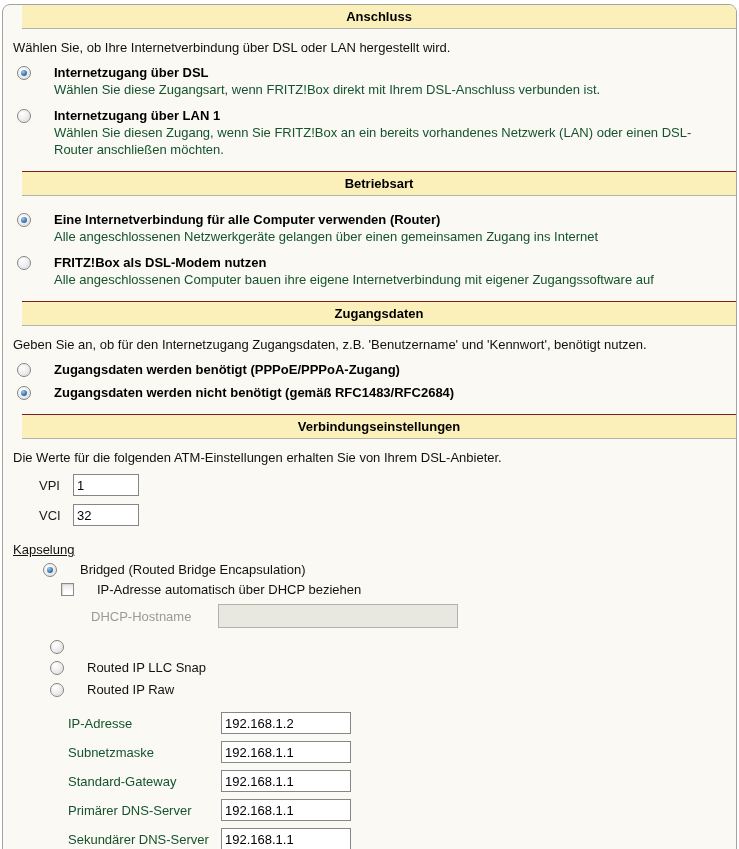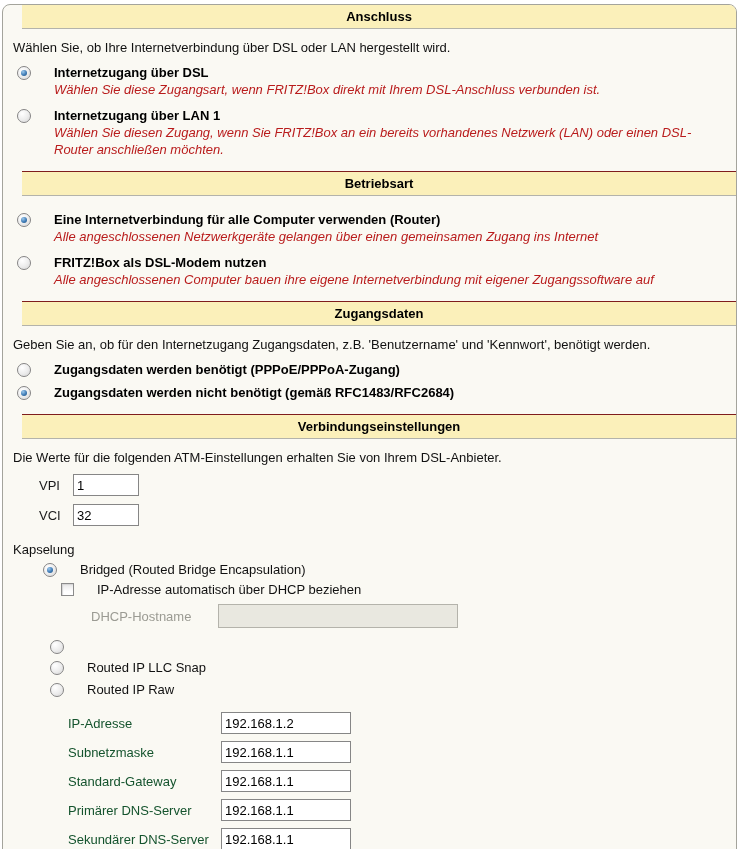--- a/index.html
+++ b/index.html
@@ -24,21 +24,21 @@
     color:#000;
     margin-left:19px;
   }
   .sec-header.mid{border-top:1px solid #7f1d1d;}
   .sec-content{padding:6px 10px 13px 10px;}
   .intro{margin:5px 0 9px 0;}
   .opt{display:flex;gap:23px;margin:9px 0 0 4px;align-items:flex-start;}
   .opt-tight{margin-top:6px;}
   .opt-text{line-height:17px;}
   .opt-label{font-weight:bold;color:#000;cursor:default;}
-  .opt-desc{color:#b91c1c;font-style:italic;}
+  .opt-desc{color:#14532d;}
   
   .radio{
     flex:0 0 auto;width:12px;height:12px;margin-top:2px;
     border:1px solid #848484;border-radius:50%;
     background:radial-gradient(circle at 35% 30%, #ffffff 0%, #ececec 55%, #cfcfcf 100%);
     box-shadow:inset 0 0 1px #fff;
     position:relative;cursor:pointer;
   }
   .radio.checked::after{
     content:"";position:absolute;left:3px;top:3px;width:6px;height:6px;border-radius:50%;
@@ -57,21 +57,21 @@
     font-size:13px;color:#000;
     border:1px solid #868686;background:#ffffff;
     height:18px;padding:1px 3px;border-radius:0;
   }
   input.txt:disabled,input.txt.disabled{
     background:#e9e8e0;border:1px solid #b4b3ab;color:#6f6f6f;
   }
   .atm-row{display:flex;align-items:center;margin:8px 0 0 26px;}
   .atm-row .f-label{width:34px;color:#1a1a1a;}
   .atm-row input.txt{width:58px;}
-  .kaps-label{margin:16px 0 4px 0;}
+  .kaps-label{margin:16px 0 4px 0;text-decoration:underline;}
   .kaps-opt{margin-left:30px;}
   .routed-opt{margin-left:37px;margin-top:5px;}
   .dhcp-check{margin-left:48px;margin-top:3px;}
   .dhcp-row{display:flex;align-items:center;margin:6px 0 10px 78px;}
   .dhcp-row .f-label{width:127px;color:#9b9b93;}
   .dhcp-row input.txt{width:232px;height:20px;}
   .ip-row{display:flex;align-items:center;margin:7px 0 0 55px;}
   .ip-row .f-label{width:153px;color:#14532d;}
   .ip-row input.txt{width:122px;}
   .ip-block{margin-top:14px;}
@@ -116,21 +116,21 @@
       <span class="radio"></span>
       <div class="opt-text">
         <div class="opt-label">FRITZ!Box als DSL-Modem nutzen</div>
         <div class="opt-desc">Alle angeschlossenen Computer bauen ihre eigene Internetverbindung mit eigener Zugangssoftware auf</div>
       </div>
     </div>
   </div>
 
   <div class="sec-header mid">Zugangsdaten</div>
   <div class="sec-content">
-    <div class="intro">Geben Sie an, ob für den Internetzugang Zugangsdaten, z.B. 'Benutzername' und 'Kennwort', benötigt werden.</div>
+    <div class="intro">Geben Sie an, ob für den Internetzugang Zugangsdaten, z.B. 'Benutzername' und 'Kennwort', benötigt nutzen.</div>
 
     <div class="opt opt-tight">
       <span class="radio"></span>
       <div class="opt-text">
         <div class="opt-label">Zugangsdaten werden benötigt (PPPoE/PPPoA-Zugang)</div>
       </div>
     </div>
 
     <div class="opt opt-tight">
       <span class="radio checked"></span>

